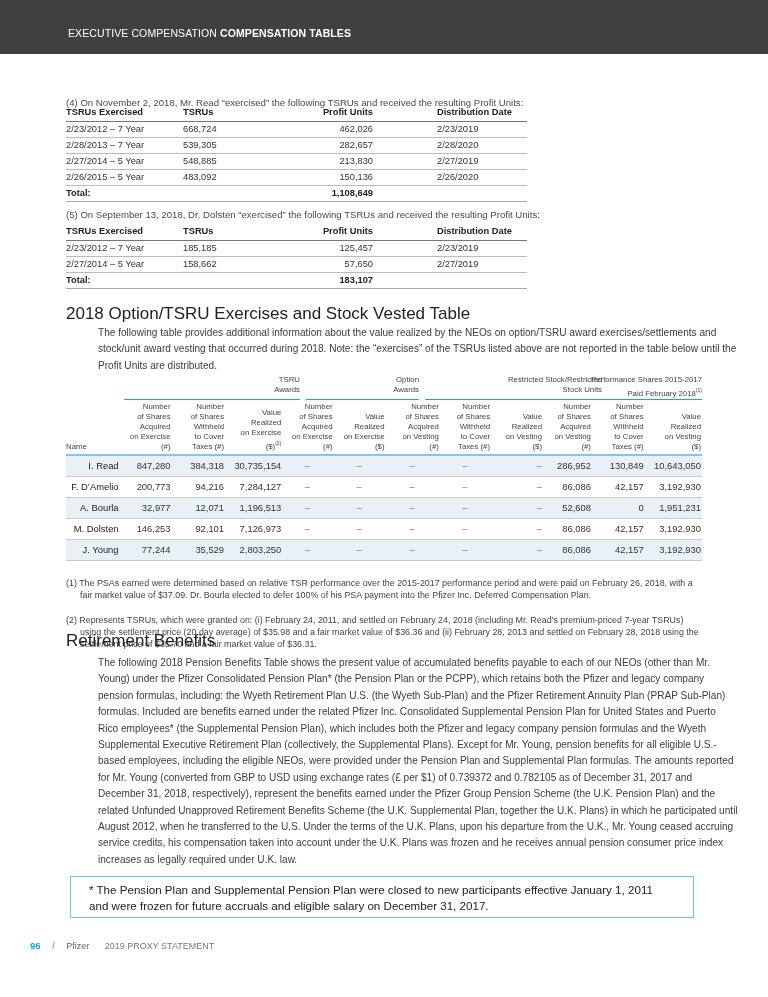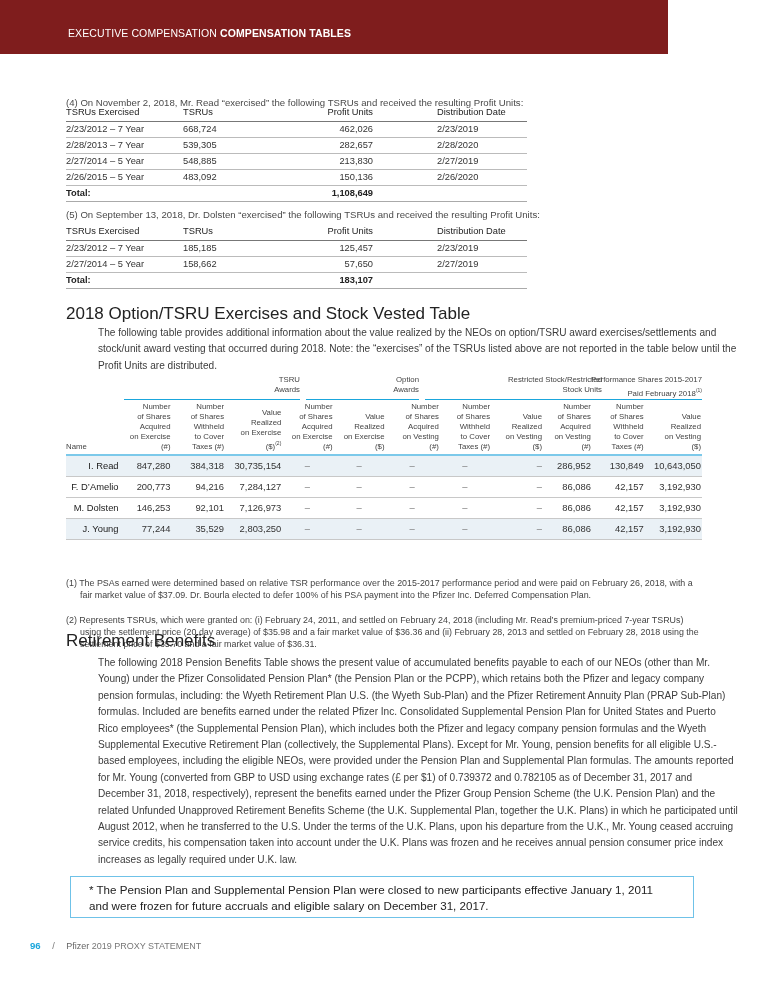--- a/index.html
+++ b/index.html
@@ -1,26 +1,26 @@
 <!DOCTYPE html>
 <html><head>
 <meta charset="utf-8">
 <style>
   * { box-sizing: border-box; margin: 0; padding: 0; }
   html, body { width: 768px; height: 997px; background: #ffffff; overflow: hidden; }
   body { font-family: "Liberation Sans", sans-serif; color: #3a3a3a; position: relative; }
 
-  .banner { position: absolute; left: 0; top: 0; width: 668px; height: 54px; background: #7f1d1d; }
+  .banner { position: absolute; left: 0; top: 0; width: 768px; height: 54px; background: #404040; }
   .banner-text { position: absolute; left: 68px; top: 27px; font-size: 10.5px; color: #ffffff; letter-spacing: 0.1px; }
   .banner-text b { font-weight: bold; }
 
   .note { position: absolute; left: 66px; font-size: 9.6px; color: #4a4a4a; }
 
   table.small { position: absolute; left: 66px; width: 461px; border-collapse: collapse; font-size: 9.3px; color: #333; }
-  table.small th { font-weight: normal; text-align: left; padding: 0 0 2px 0; height: 15px; border-bottom: 1.5px solid #777; color: #222; margin-left: 12px; }
+  table.small th { font-weight: bold; text-align: left; padding: 0 0 2px 0; height: 15px; border-bottom: 1.5px solid #777; color: #222; margin-left: 12px; }
   table.small td { height: 16px; border-bottom: 1px solid #bbb; padding: 0; }
   table.small tr.total td { font-weight: bold; border-bottom: 1.5px solid #aaa; color: #222; }
   table.small .c1 { width: 117px; }
   table.small .c2 { width: 97px; }
   table.small .c3 { width: 93px; text-align: right; }
   table.small .c4 { padding-left: 64px; }
 
   h2 { position: absolute; left: 66px; font-size: 17px; font-weight: normal; color: #222; }
   .para { position: absolute; left: 66px; width: 640px; font-size: 10.1px; line-height: 16.4px; color: #3c3c3c; margin-left: 32px; }
 
@@ -36,21 +36,21 @@
   table.big tr.shade td { background: #eaf1f6; }
   table.big td.dash { color: #777; text-align: center; }
 
   .fn { position: absolute; left: 66px; width: 640px; font-size: 8.9px; line-height: 12.2px; color: #444; padding-left: 14px; text-indent: -14px; margin-top: 32px; }
 
   .callout { position: absolute; left: 70px; top: 876px; width: 624px; height: 42px; border: 1.3px solid #6fc2e8; padding: 5px 18px; font-size: 11.6px; line-height: 16px; color: #222; }
 
   .footer { position: absolute; left: 30px; top: 940px; font-size: 9px; color: #777; }
   .footer .pg { color: #1aa6dc; font-weight: bold; font-size: 9.6px; }
   .footer .sep { margin: 0 9px; }
-  .footer .co { color: #666; margin-right: 0; }
+  .footer .co { color: #666; margin-right: 13px; }
 </style>
 </head>
 <body>
 
 <div class="banner">
   <div class="banner-text">
     <span>EXECUTIVE COMPENSATION</span>
     <b>COMPENSATION TABLES</b>
   </div>
 </div>
@@ -206,20 +206,34 @@
       <td>7,284,127</td>
       <td class="dash">–</td>
       <td class="dash">–</td>
       <td class="dash">–</td>
       <td class="dash">–</td>
       <td style="color:#777">–</td>
       <td>86,086</td>
       <td>42,157</td>
       <td>3,192,930</td>
     </tr>
+    <tr class="shade">
+      <td class="name">A. Bourla</td>
+      <td>32,977</td>
+      <td>12,071</td>
+      <td>1,196,513</td>
+      <td class="dash">–</td>
+      <td class="dash">–</td>
+      <td class="dash">–</td>
+      <td class="dash">–</td>
+      <td style="color:#777">–</td>
+      <td>52,608</td>
+      <td>0</td>
+      <td>1,951,231</td>
+    </tr>
     <tr>
       <td class="name">M. Dolsten</td>
       <td>146,253</td>
       <td>92,101</td>
       <td>7,126,973</td>
       <td class="dash">–</td>
       <td class="dash">–</td>
       <td class="dash">–</td>
       <td class="dash">–</td>
       <td style="color:#777">–</td>

